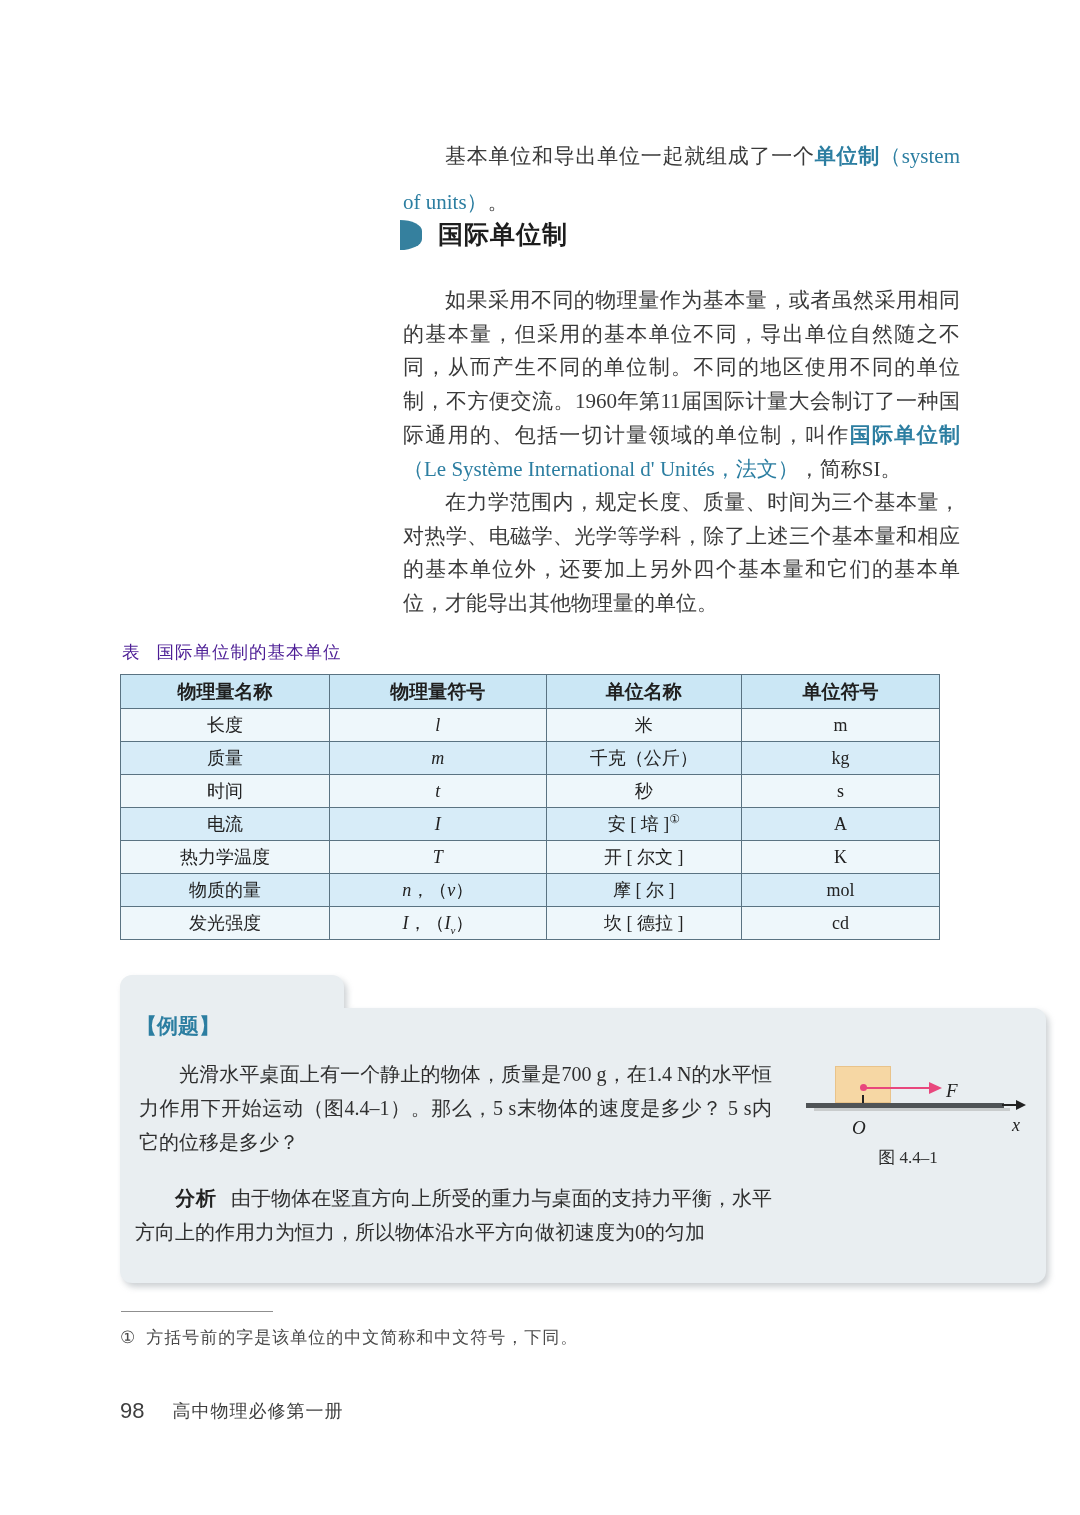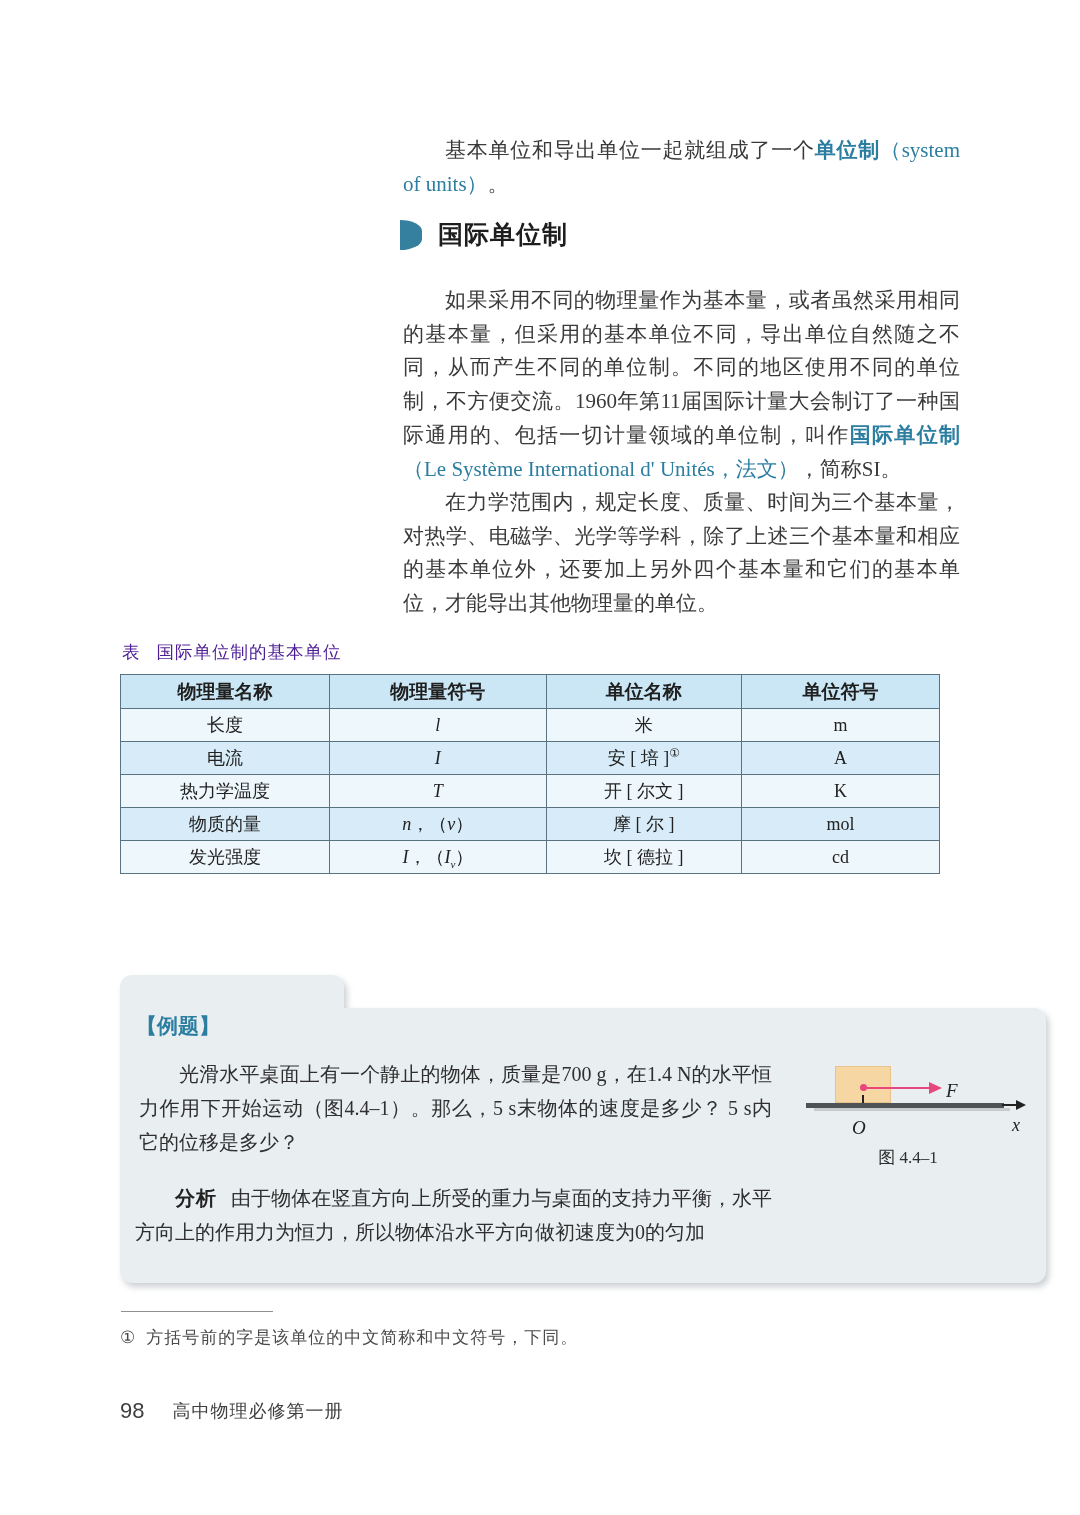--- a/index.html
+++ b/index.html
@@ -16,21 +16,21 @@
     --text:#3a3a3a;
   }
   html,body{margin:0;padding:0;background:#ffffff;}
   .page{
     position:relative;width:1080px;height:1515px;background:#fff;overflow:hidden;
     font-family:"Liberation Serif","DejaVu Serif",serif;color:var(--text);
   }
   
   .intro{
     position:absolute;left:403px;top:112px;width:557px;
-    font-size:21px;line-height:34px;text-align:justify;text-indent:2em;
+    font-size:21px;line-height:46px;text-align:justify;text-indent:2em;
   }
   .term{color:var(--accent);font-weight:bold;font-family:"Liberation Sans","DejaVu Sans",sans-serif;}
   .teal{color:var(--accent);}
   
   .section-head{position:absolute;left:400px;top:218px;display:flex;align-items:center;gap:16px;}
   .half-circle{width:22px;height:30px;background:#35809e;border-radius:0 30px 30px 0 / 0 50% 50% 0;}
   .section-title{font-family:"Liberation Sans","DejaVu Sans",sans-serif;font-weight:bold;font-size:25px;color:#1d1d1d;letter-spacing:1px;}
   
   .bodytext{
     position:absolute;left:403px;top:284px;width:557px;
@@ -125,20 +125,32 @@
           <th>单位名称</th>
           <th>单位符号</th>
         </tr>
       </thead>
     <tbody id="si-body">
         <tr class="row-light">
           <td>长度</td>
           <td><span style="font-style: italic;">l</span></td>
           <td><span>米</span></td>
           <td>m</td>
+        </tr>
+        <tr class="row-blue">
+          <td>质量</td>
+          <td><span style="font-style: italic;">m</span></td>
+          <td><span>千克（公斤）</span></td>
+          <td>kg</td>
+        </tr>
+        <tr class="row-light">
+          <td>时间</td>
+          <td><span style="font-style: italic;">t</span></td>
+          <td><span>秒</span></td>
+          <td>s</td>
         </tr>
         <tr class="row-blue">
           <td>电流</td>
           <td><span style="font-style: italic;">I</span></td>
           <td><span>安 [ 培 ]</span><sup>①</sup></td>
           <td>A</td>
         </tr>
         <tr class="row-light">
           <td>热力学温度</td>
           <td><span style="font-style: italic;">T</span></td>

